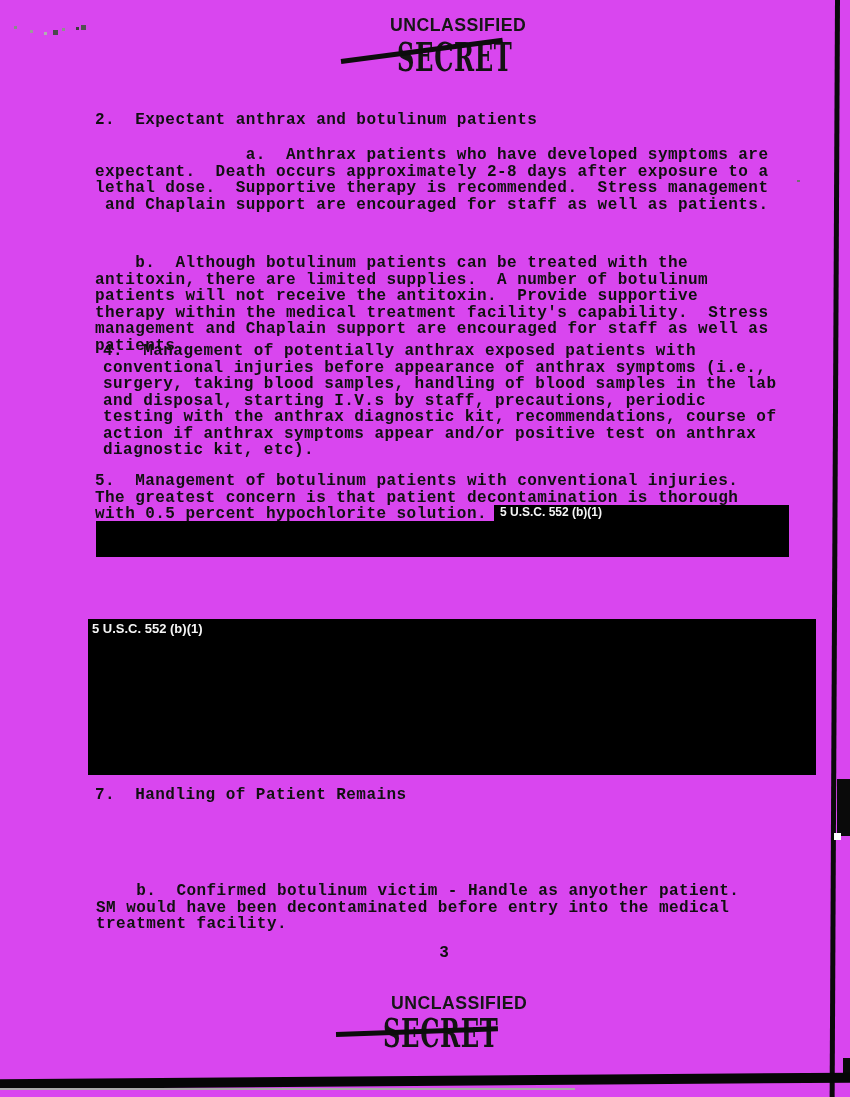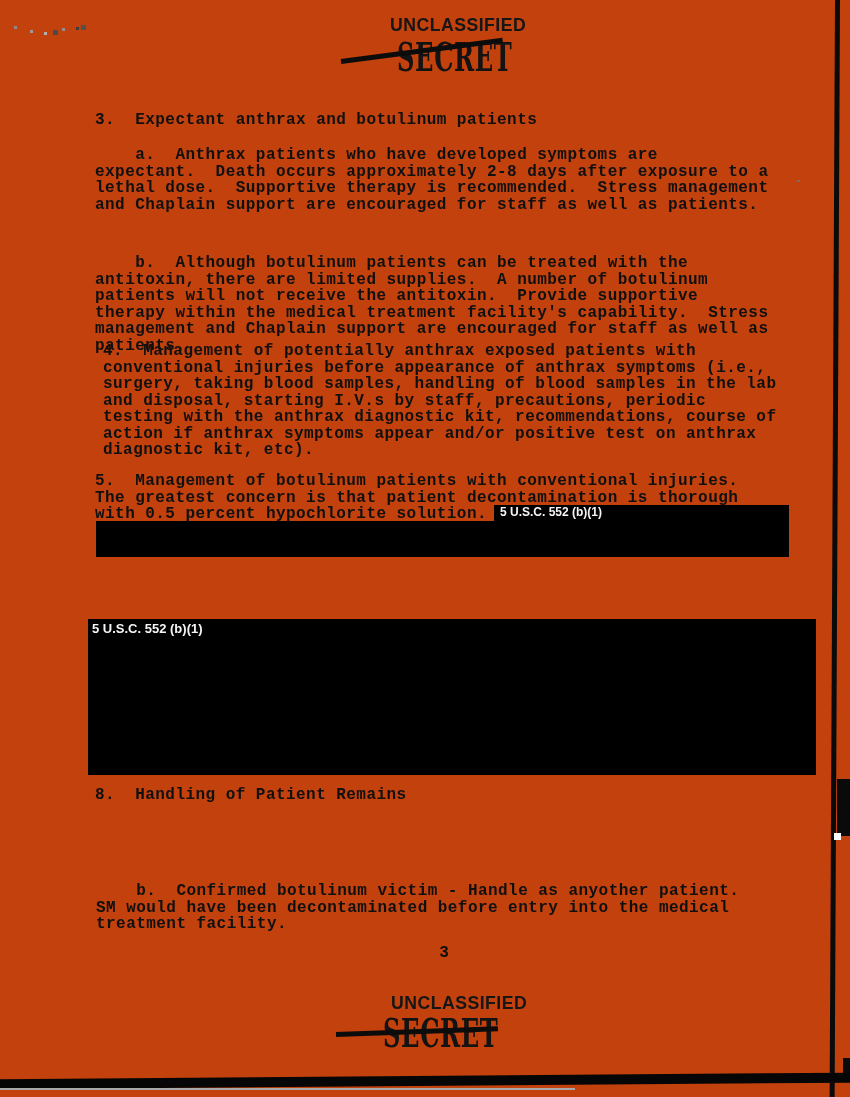--- a/index.html
+++ b/index.html
@@ -6,21 +6,21 @@
   body {
     width:850px; height:1097px;
     background:#ffffff;
     overflow:hidden;
     position:relative;
     font-family:"Liberation Sans", sans-serif;
   }
   #page {
     position:absolute; inset:0;
     width:850px; height:1097px;
-    background:#c2410c;
+    background:#d946ef;
   }
   
   .typeblock {
     position:absolute;
     font-family:"Liberation Mono", monospace;
     font-weight:700;
     font-size:16px;
     line-height:16.5px;
     letter-spacing:0.45px;
     color:#101010;
@@ -138,23 +138,23 @@
   <div class="edge-patch"></div>
   <div class="edge-notch"></div>
   <div class="edge-corner"></div>
   <div class="bottom-bar"></div>
   <div class="bottom-gray"></div>
 
   <div class="unclass" style="left:390px; top:14px;">UNCLASSIFIED</div>
   <div class="secret" style="left:397px; top:38px;">SECRET</div>
   <div class="strike" style="left:341px; top:59px; width:163px; transform:rotate(-7.5deg); transform-origin:left center;"></div>
 
-  <div class="typeblock" style="left:95px; top:112px;">3.  Expectant anthrax and botulinum patients</div>
+  <div class="typeblock" style="left:95px; top:112px;">2.  Expectant anthrax and botulinum patients</div>
 
-  <div class="typeblock" style="left:95px; top:147px;">    a.  Anthrax patients who have developed symptoms are
+  <div class="typeblock" style="left:95px; top:147px;text-align:right;">    a.  Anthrax patients who have developed symptoms are
 expectant.  Death occurs approximately 2-8 days after exposure to a
 lethal dose.  Supportive therapy is recommended.  Stress management
 and Chaplain support are encouraged for staff as well as patients.</div>
 
   <div class="typeblock" style="left:95px; top:227px;margin-top:28px;">    b.  Although botulinum patients can be treated with the
 antitoxin, there are limited supplies.  A number of botulinum
 patients will not receive the antitoxin.  Provide supportive
 therapy within the medical treatment facility's capability.  Stress
 management and Chaplain support are encouraged for staff as well as
 patients.</div>
@@ -172,21 +172,21 @@
 with 0.5 percent hypochlorite solution.</div>
 
   <div class="redaction" style="left:494px; top:505px; width:295px; height:52px;"></div>
   <div class="redaction" style="left:96px; top:521px; width:693px; height:36px;"></div>
   <div class="redaction-label" style="left:500px; top:505px; font-size:12px;">5 U.S.C. 552 (b)(1)</div>
 
 
   <div class="redaction" style="left:88px; top:619px; width:728px; height:156px;"></div>
   <div class="redaction-label" style="left:92px; top:621px; font-size:13px;">5 U.S.C. 552 (b)(1)</div>
 
-  <div class="typeblock" style="left:95px; top:787px;">8.  Handling of Patient Remains</div>
+  <div class="typeblock" style="left:95px; top:787px;">7.  Handling of Patient Remains</div>
 
 
   <div class="typeblock" style="left:96px; top:883px;">    b.  Confirmed botulinum victim - Handle as anyother patient.
 SM would have been decontaminated before entry into the medical
 treatment facility.</div>
 
   <div class="page-num">3</div>
 
   <div class="unclass" style="left:391px; top:992px;">UNCLASSIFIED</div>
   <div class="secret" style="left:383px; top:1014px;">SECRET</div>

